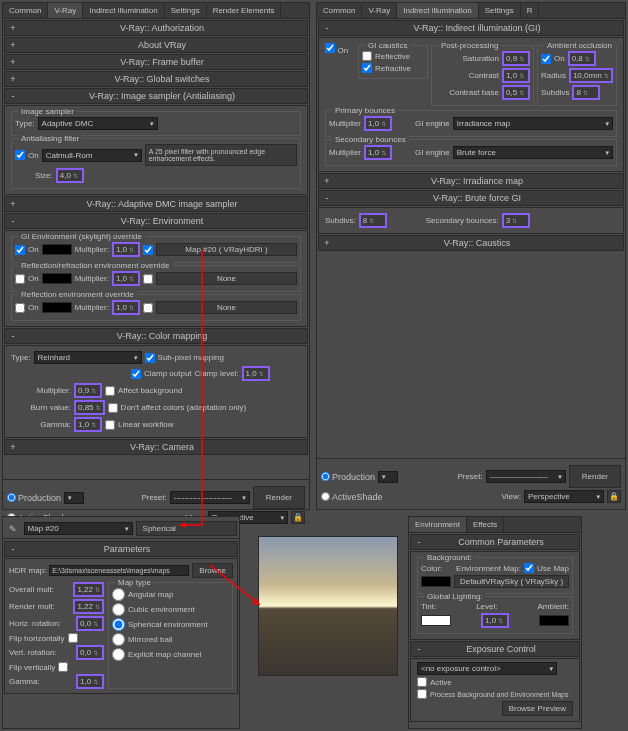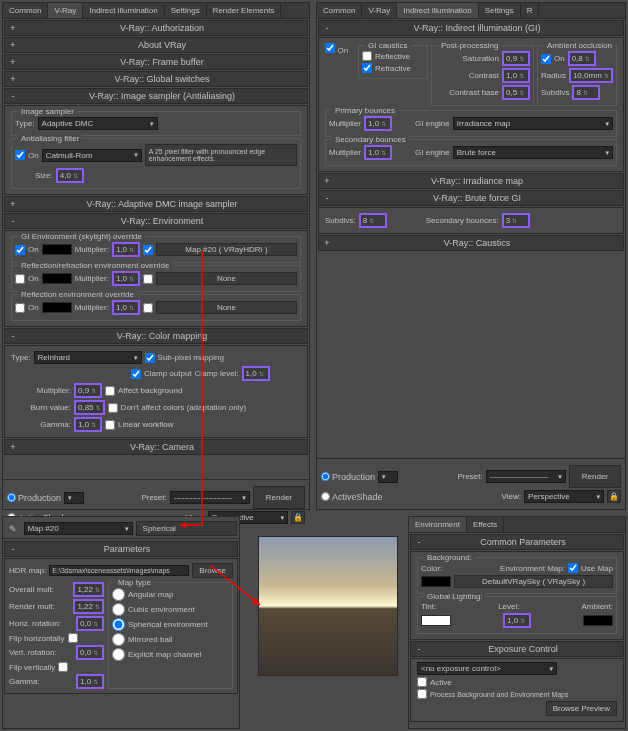--- a/index.html
+++ b/index.html
@@ -405,21 +405,21 @@
             <input type="radio" style="">
             <span class="label">Explicit map channel</span>
           </div>
       </div>
     </div>
   </div>
 </div>
 
 <div class="preview" style="left:258px; top:536px; width:140px; height:140px;"></div>
 
-<div class="panel" style="left:408px; top:516px; width:218px; height:213px;">
+<div class="panel" style="left:408px; top:516px; width:174px; height:213px;">
   <div class="tabs">
     <div class="tab active">Environment</div>
     <div class="tab">Effects</div>
   </div>
   <div class="rollout-header">
       <span class="toggle">-</span>
       <span class="title">Common Parameters</span>
     </div>
   <div class="rollout-body">
     <div class="group">

